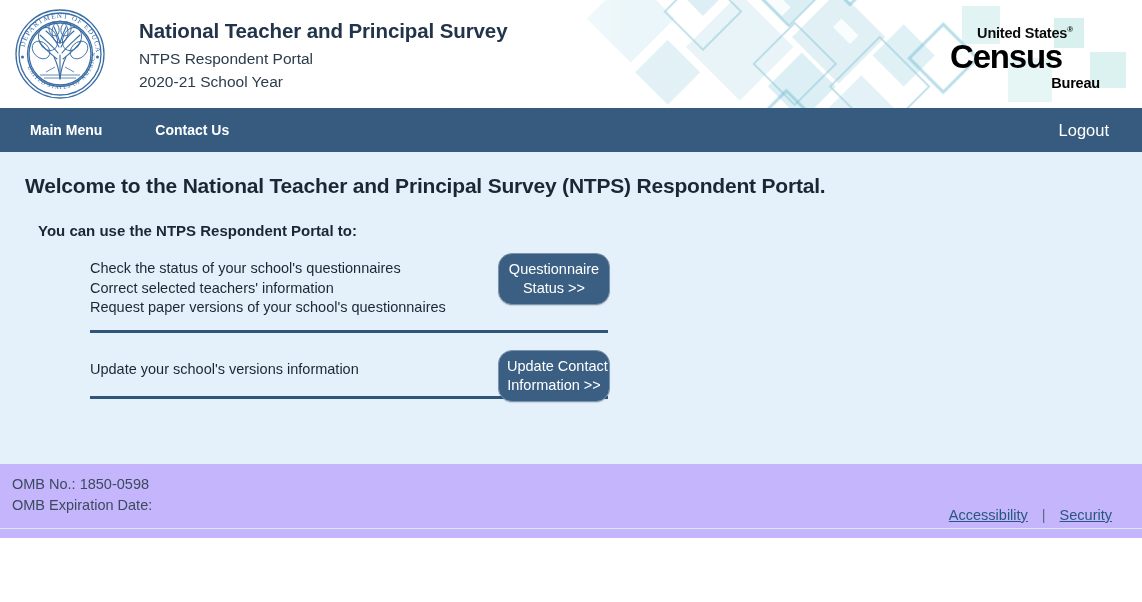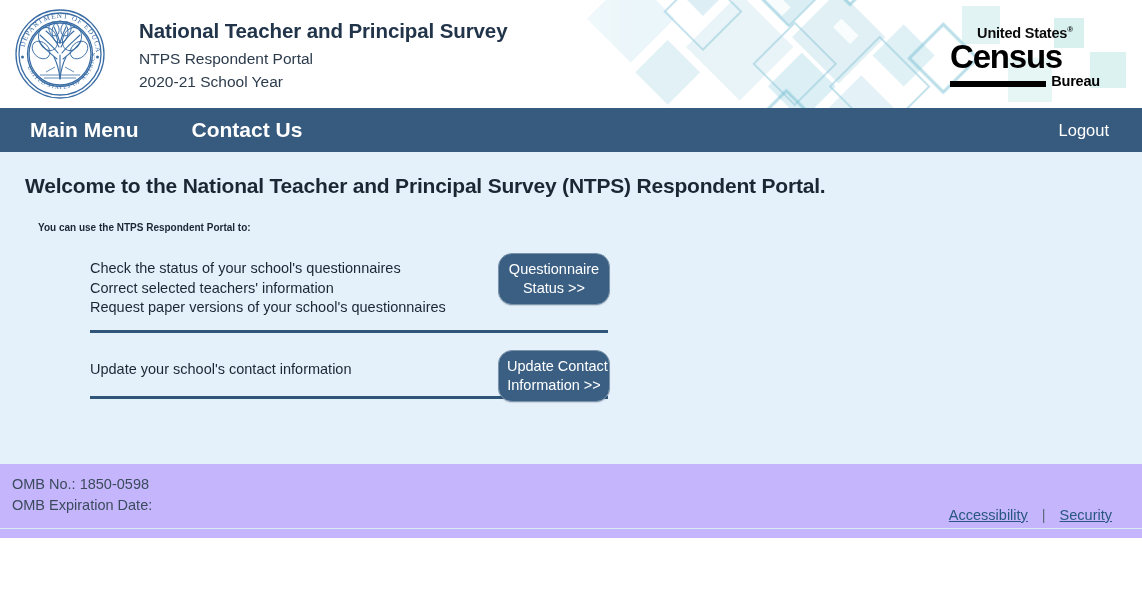--- a/index.html
+++ b/index.html
@@ -98,20 +98,21 @@
     font-weight: bold;
     color: #000000;
     line-height: 33px;
     letter-spacing: -1.2px;
     margin-top: -1px;
   }
   .census-bar-row {
     display: flex;
     align-items: flex-end;
     margin-top: 1px;
+    flex-direction: column;
   }
   .census-bar {
     flex: 1;
     height: 6px;
     background: #000000;
     margin-bottom: 2px;
   }
   .census-bureau {
     font-size: 14.5px;
     font-weight: bold;
@@ -128,21 +129,21 @@
     display: flex;
     align-items: center;
     position: relative;
   }
   .nav-left {
     display: flex;
     align-items: center;
   }
   .nav-item {
     color: #ffffff;
-    font-size: 21px;
+    font-size: 14px;
     font-weight: bold;
     text-decoration: none;
     padding: 0 0;
     cursor: pointer;
     line-height: 44px;
   }
   .nav-item.main-menu { margin-left: 30px; }
   .nav-item.contact-us { margin-left: 53px; }
   .nav-logout {
     position: absolute;
@@ -167,21 +168,21 @@
     font-size: 21px;
     font-weight: bold;
     color: #1b2733;
     letter-spacing: -0.2px;
     margin: 0;
   }
   .intro-text {
     position: absolute;
     left: 38px;
     top: 70px;
-    font-size: 10px;
+    font-size: 15px;
     font-weight: bold;
     color: #1b2733;
   }
 
   .task-list {
     position: absolute;
     left: 90px;
     top: 105px;
     width: 520px;
   }
@@ -448,21 +449,21 @@
             <span class="btn-l2">Status &gt;&gt;</span>
           </div>
         </div>
       </div>
       <div class="task-divider"></div>
     </div>
 
     <div class="task-block-2">
       <div class="task-row">
         <div class="task-lines">
-          <div class="task-line">Update your school's contact information</div>
+          <div class="task-line">Update your school's versions information</div>
         </div>
         <div class="btn-wrap-2">
           <div class="portal-button">
             <span class="btn-l1">Update Contact</span>
             <span class="btn-l2">Information  &gt;&gt;</span>
           </div>
         </div>
       </div>
       <div class="task-divider"></div>
     </div>

